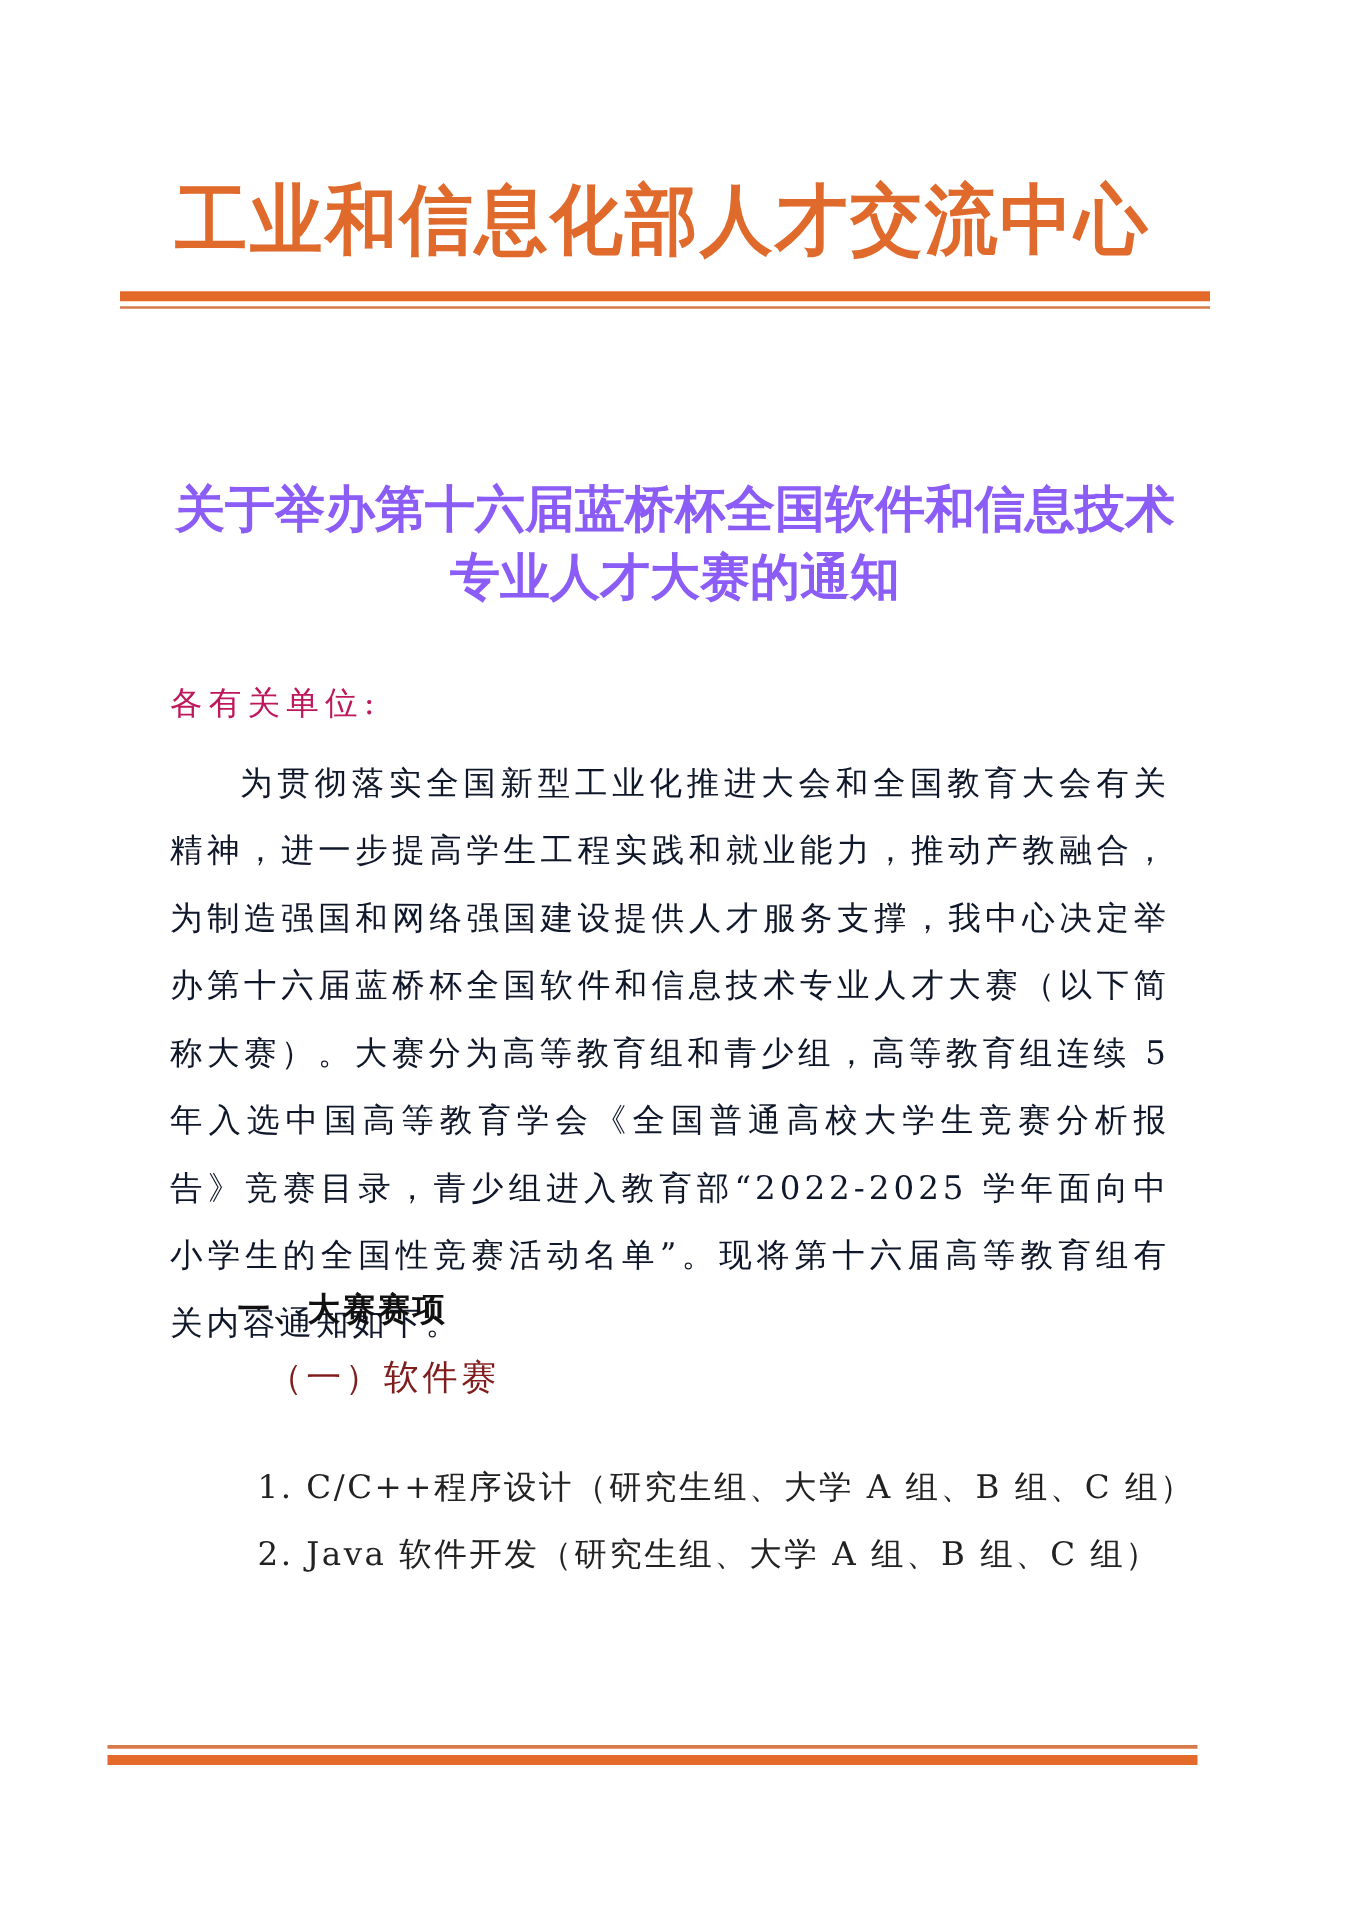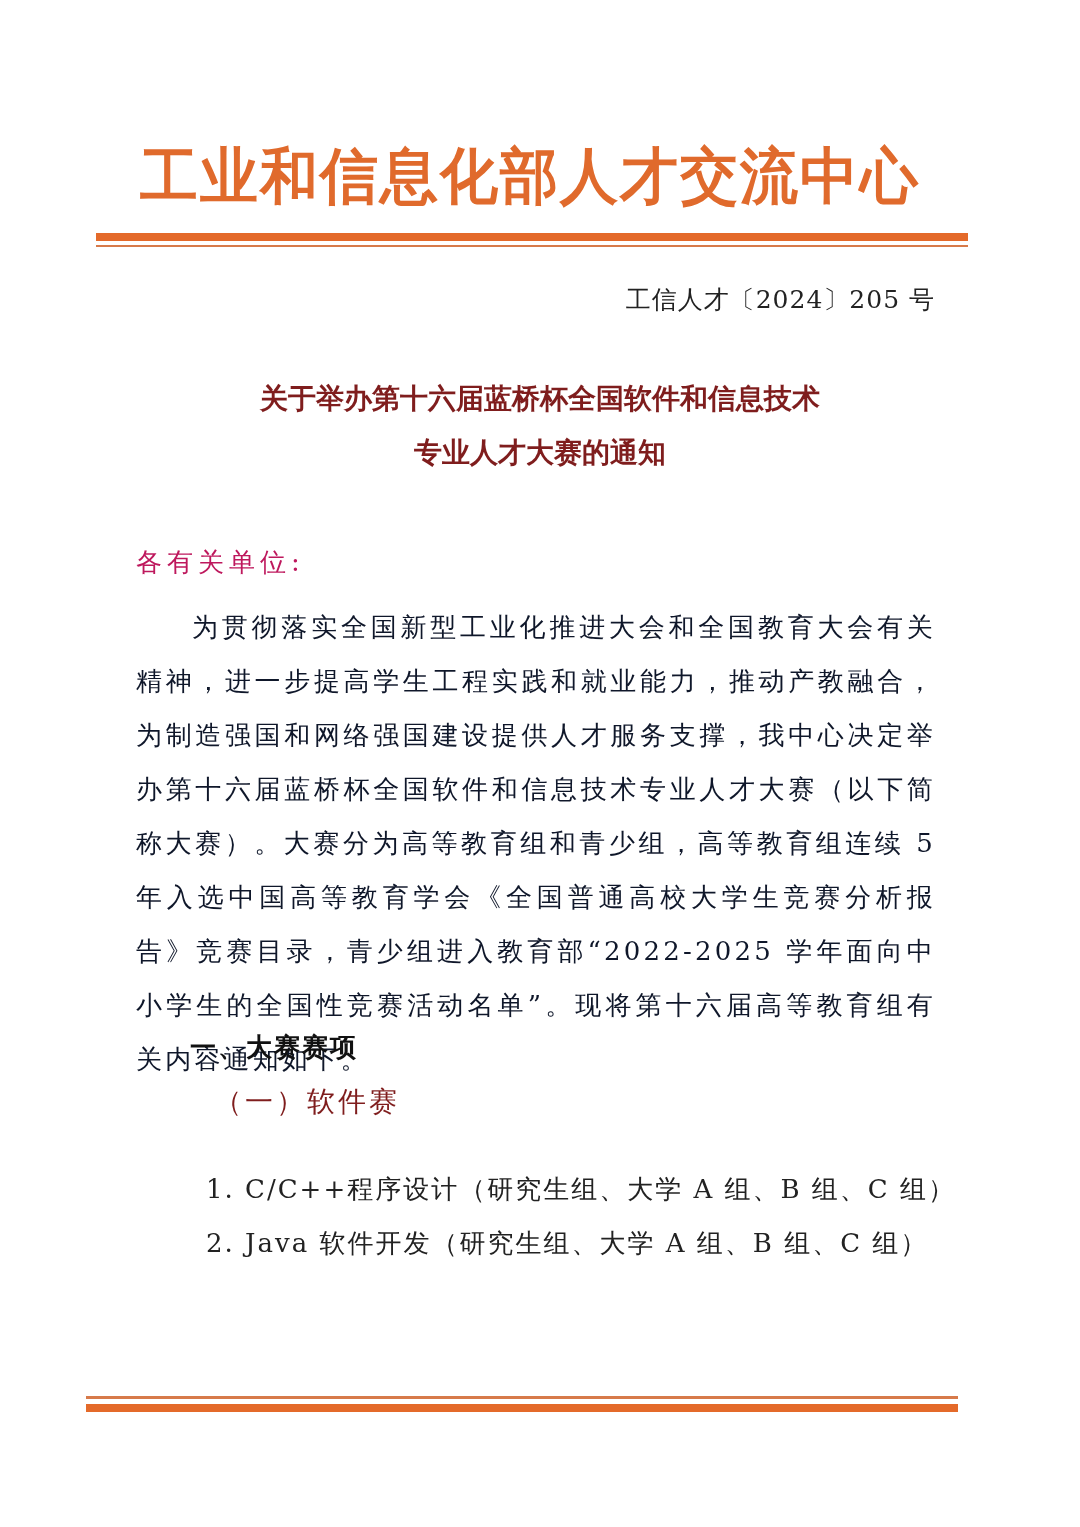--- a/index.html
+++ b/index.html
@@ -19,21 +19,21 @@
   }
   .rule-thick { position: absolute; background: #e46a2a; }
   .rule-thin { position: absolute; background: #d77a4a; }
   .doc-number {
     position: absolute; right: 145px; top: 283px;
     font-size: 25px; color: #222; white-space: nowrap; letter-spacing: 1px;
   }
   .notice-title {
     position: absolute; left: 120px; width: 840px; text-align: center;
     font-family: "DejaVu Serif", serif; font-weight: bold;
-    font-size: 28px; color: #7f1d1d; letter-spacing: 0px; white-space: nowrap;
+    font-size: 40px; color: #8b5cf6; letter-spacing: 0px; white-space: nowrap;
   }
   .salutation {
     position: absolute; left: 136px; top: 545px;
     font-size: 26px; letter-spacing: 5px; color: #be185d;
   }
   .body-para {
     position: absolute; left: 136px; top: 600px; width: 800px;
     font-size: 26px; line-height: 54px; color: #0f172a; letter-spacing: 3.2px;
     text-align: justify; text-indent: 56px;
   }
@@ -54,21 +54,20 @@
 </head>
 <body>
 
 <div class="page">
 
   <div class="header-title">工业和信息化部人才交流中心</div>
 
   <div class="rule-thick" style="left:96px; top:233px; width:872px; height:8px;"></div>
   <div class="rule-thin" style="left:96px; top:245px; width:872px; height:2px;"></div>
 
-  <div class="doc-number">工信人才〔2024〕205 号</div>
 
   <div class="notice-title" style="top:380px;">关于举办第十六届蓝桥杯全国软件和信息技术</div>
   <div class="notice-title" style="top:434px;">专业人才大赛的通知</div>
 
   <div class="salutation">各有关单位:</div>
 
   <div class="body-para">为贯彻落实全国新型工业化推进大会和全国教育大会有关精神，进一步提高学生工程实践和就业能力，推动产教融合，为制造强国和网络强国建设提供人才服务支撑，我中心决定举办第十六届蓝桥杯全国软件和信息技术专业人才大赛（以下简称大赛）。大赛分为高等教育组和青少组，高等教育组连续 5 年入选中国高等教育学会《全国普通高校大学生竞赛分析报告》竞赛目录，青少组进入教育部“2022-2025 学年面向中小学生的全国性竞赛活动名单”。现将第十六届高等教育组有关内容通知如下。</div>
 
   <div class="section-heading">一、大赛赛项</div>
   <div class="subsection-heading">（一）软件赛</div>

